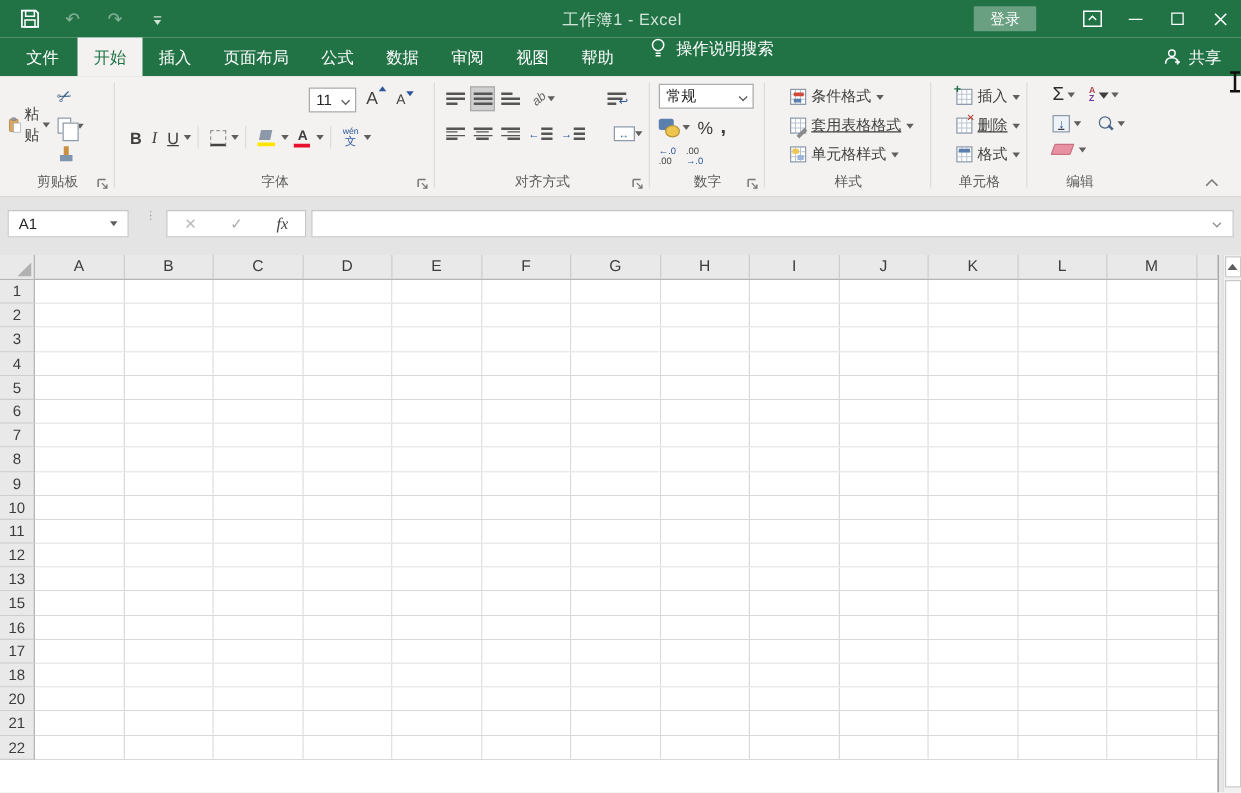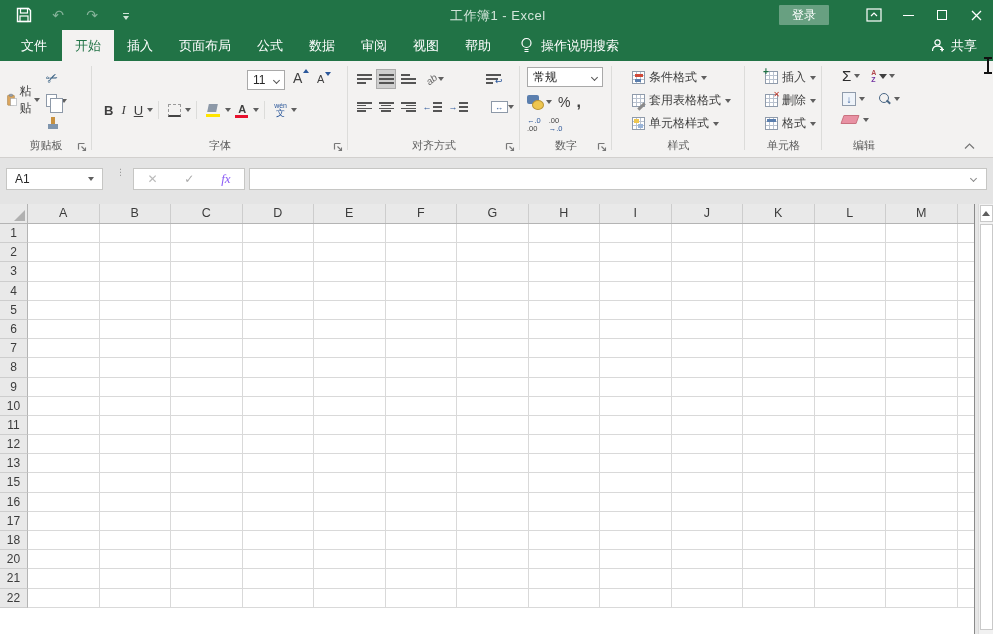--- a/index.html
+++ b/index.html
@@ -19,21 +19,21 @@
   .signin-btn { width:50px; height:20px; background:rgba(255,255,255,.32); color:#fff; font-size:12px; display:flex; align-items:center; justify-content:center; margin-right:28px; border-radius:1px; }
   .winctl { width:34px; height:30px; display:flex; align-items:center; justify-content:center; color:#fff; }
   .glyph-min { width:11px; height:1px; background:#fff; }
   .glyph-max { width:10px; height:10px; border:1px solid #fff; }
 
   
   .tabrow { position:absolute; left:0; top:30px; width:993px; height:31px; background:#217346; display:flex; align-items:stretch; color:#fff; font-size:13px; }
   .tab { padding:0 13px; display:flex; align-items:center; cursor:default; }
   .tab.file { padding:0 15px; margin-left:6px; }
   .tab.active { background:#f3f2f1; color:#217346; }
-  .tellme { display:flex; align-items:center; margin-left:16px; gap:8px; }
+  .tellme { display:flex; align-items:flex-start; margin-left:16px; gap:8px; }
   .share { position:absolute; right:16px; top:0; height:31px; display:flex; align-items:center; gap:5px; }
 
   
   .ribbon { position:absolute; left:0; top:61px; width:993px; height:97px; background:#f3f2f1; border-bottom:1px solid #d2d0ce; display:flex; }
   .rgroup { position:relative; height:100%; flex:0 0 auto; }
   .rgroup .gdivider { position:absolute; right:0; top:5px; bottom:7px; width:1px; background:#dcdcda; }
   .glabel { position:absolute; left:0; right:0; bottom:4px; text-align:center; font-size:11px; color:#5c5c5c; }
   .launcher { position:absolute; right:4px; bottom:4px; width:11px; height:11px; }
   .collapse-chevron { position:absolute; right:20px; bottom:6px; width:9px; height:9px; }
   .chev { display:inline-block; width:6px; height:6px; border-right:1.4px solid #555; border-bottom:1.4px solid #555; transform:rotate(45deg); }
@@ -102,21 +102,21 @@
   .coin-ic:after { content:""; position:absolute; left:5px; top:5px; width:10px; height:8px; background:#eec64f; border:1px solid #b99537; border-radius:50%; }
   .pct { font-size:14px; color:#3b3b3b; }
   .cma { font-size:16px; font-weight:bold; color:#3b3b3b; }
   .numrow3 { position:absolute; left:7px; top:56px; display:flex; gap:8px; }
   .dec-ic { display:flex; flex-direction:column; line-height:1.1; font-size:7.5px; color:#444; }
   .dec-ic b { color:#2b579a; font-weight:normal; }
 
   
   .g-styles { width:133px; } .g-cells { width:77px; }
   .txtbtn { position:absolute; left:8px; display:flex; align-items:center; gap:4px; font-size:12px; color:#3f3f3f; white-space:nowrap;margin-left:12px; }
-  .row-a { top:8px; } .row-b { top:31px; } .row-c { top:54px; }
+  .row-a { top:8px; } .row-b { top:31px;text-decoration:underline; } .row-c { top:54px; }
   .mini-grid { width:13px; height:13px; border:1px solid #8f9bab; background:#fff; position:relative; flex:none; }
   .mg-lines { background-image:linear-gradient(#b9c2cf 1px, transparent 1px),linear-gradient(90deg,#b9c2cf 1px, transparent 1px); background-size:4px 4px; background-position:-1px -1px; }
   .cf-ic:before { content:""; position:absolute; left:2px; top:2px; width:8px; height:3px; background:#d04a3a; }
   .cf-ic:after { content:""; position:absolute; left:2px; top:7px; width:6px; height:3px; background:#5b7fae; }
   .fat-ic:after { content:""; position:absolute; right:-2px; bottom:-2px; width:9px; height:3px; background:#8a8a8a; transform:rotate(-45deg); }
   .cs-ic:before { content:""; position:absolute; left:1px; top:1px; width:5px; height:4px; background:#eec64f; }
   .cs-ic:after { content:""; position:absolute; right:1px; bottom:1px; width:5px; height:4px; background:#9ab5d9; }
   .ins-ic:before { content:"+"; position:absolute; left:-3px; top:-6px; color:#1e7145; font-size:10px; font-weight:bold; }
   .del-ic:before { content:"\2715"; position:absolute; right:-3px; top:-5px; color:#c0392b; font-size:8px; font-weight:bold; }
   .fmt-ic:before { content:""; position:absolute; left:1px; top:1px; width:9px; height:3px; background:#5b7fae; }
@@ -134,21 +134,21 @@
   .eraser-ic { width:16px; height:9px; background:#e891a3; border:1px solid #c9717f; transform:skewX(-20deg); border-radius:1px; }
 
   
   .fbar { position:absolute; left:0; top:158px; width:993px; height:46px; background:#e4e4e4; }
   .namebox { position:absolute; left:6px; top:10px; width:97px; height:22px; background:#fff; border:1px solid #c6c6c4; display:flex; align-items:center; padding:0 8px; font-size:12px; color:#262626; }
   .namebox .car { margin-left:auto; }
   .fdots { position:absolute; left:116px; top:12px; width:4px; height:18px; color:#9a9a9a; font-size:9px; line-height:5px; letter-spacing:0; }
   .fxbox { position:absolute; left:133px; top:10px; width:112px; height:22px; background:#fff; border:1px solid #c6c6c4; display:flex; align-items:center; justify-content:space-around; }
   .fx-x { color:#b9b9b9; font-size:12px; }
   .fx-ok { color:#a9a9a9; font-size:12px; }
-  .fx-fx { font-family:"Liberation Serif",serif; font-style:italic; color:#8b5cf6; font-size:13px; }
+  .fx-fx { font-family:"Liberation Serif",serif; font-style:italic; color:#404040; font-size:13px; }
   .finput { position:absolute; left:249px; top:10px; right:6px; height:22px; background:#fff; border:1px solid #c6c6c4; }
   .finput .chev { position:absolute; right:10px; top:7px; width:5px; height:5px; border-color:#8a8a8a; }
 
   
   .grid { position:absolute; left:0; top:204px; width:975px; height:430px; background:#fff; overflow:hidden; border-right:1px solid #8a8a8a; }
   .colhead-row { display:flex; height:20px; background:#e9e9e9; border-bottom:1px solid #b4b4b4; }
   .corner { width:28px; flex:none; border-right:1px solid #b4b4b4; position:relative; background:#e9e9e9; }
   .corner .tri { position:absolute; right:2px; bottom:2px; width:0; height:0; border-left:11px solid transparent; border-bottom:11px solid #b1b1b1; }
   .col-h { width:71.5px; flex:none; text-align:center; font-size:12.5px; color:#3c3c3c; line-height:19px; border-right:1px solid #cdcdcd; }
   .grow { display:flex; height:19.2px; border-bottom:1px solid #d9d9d9; }

